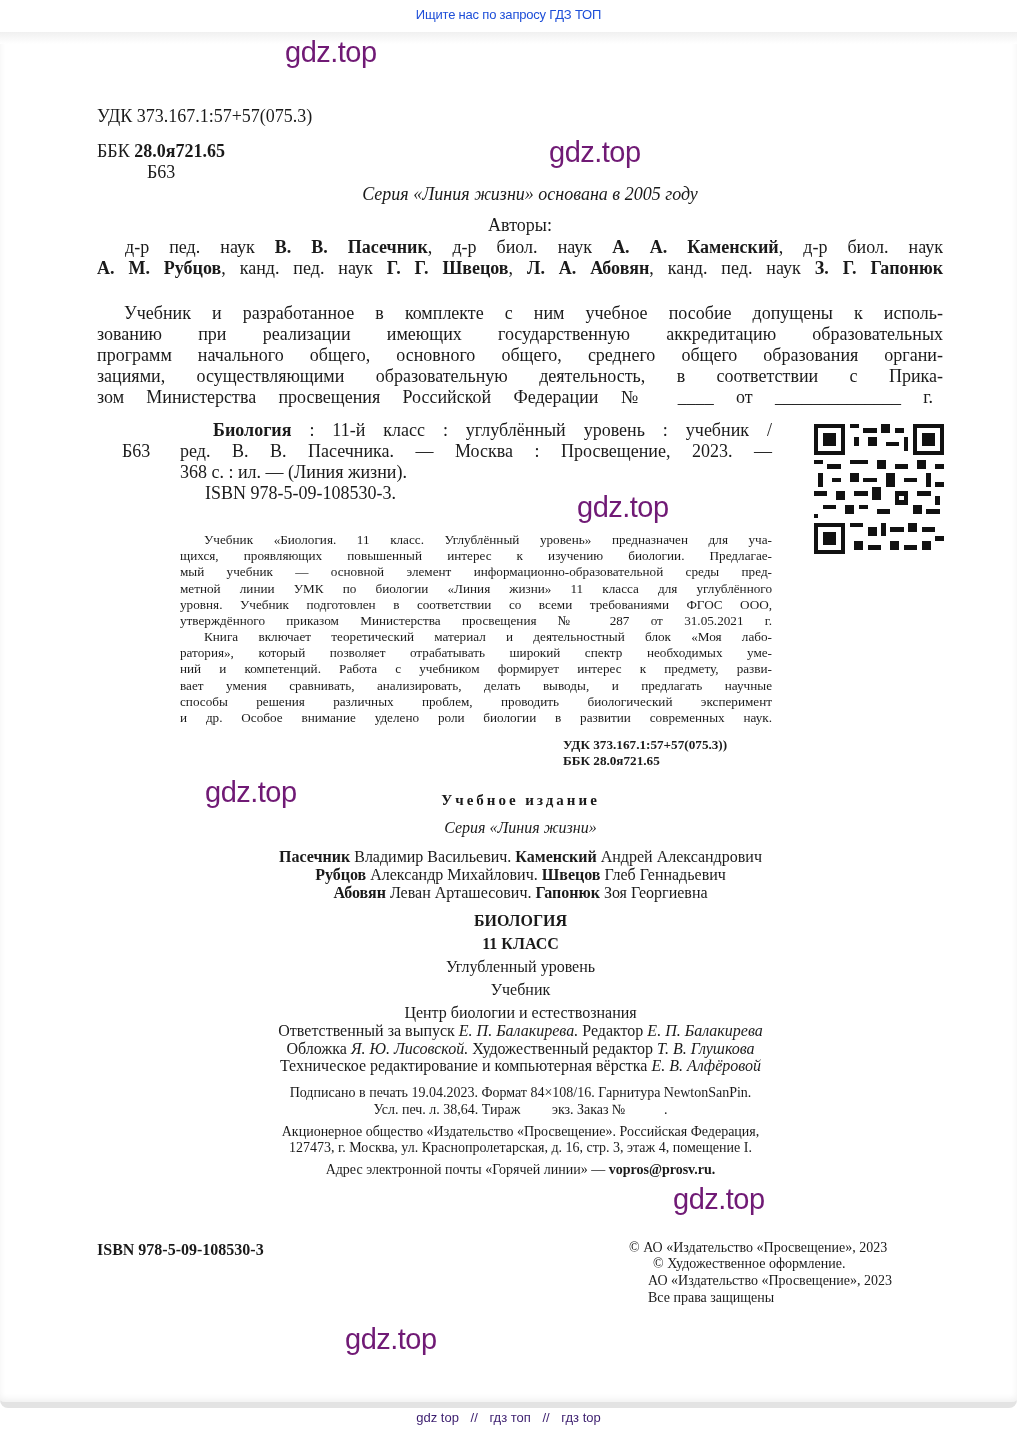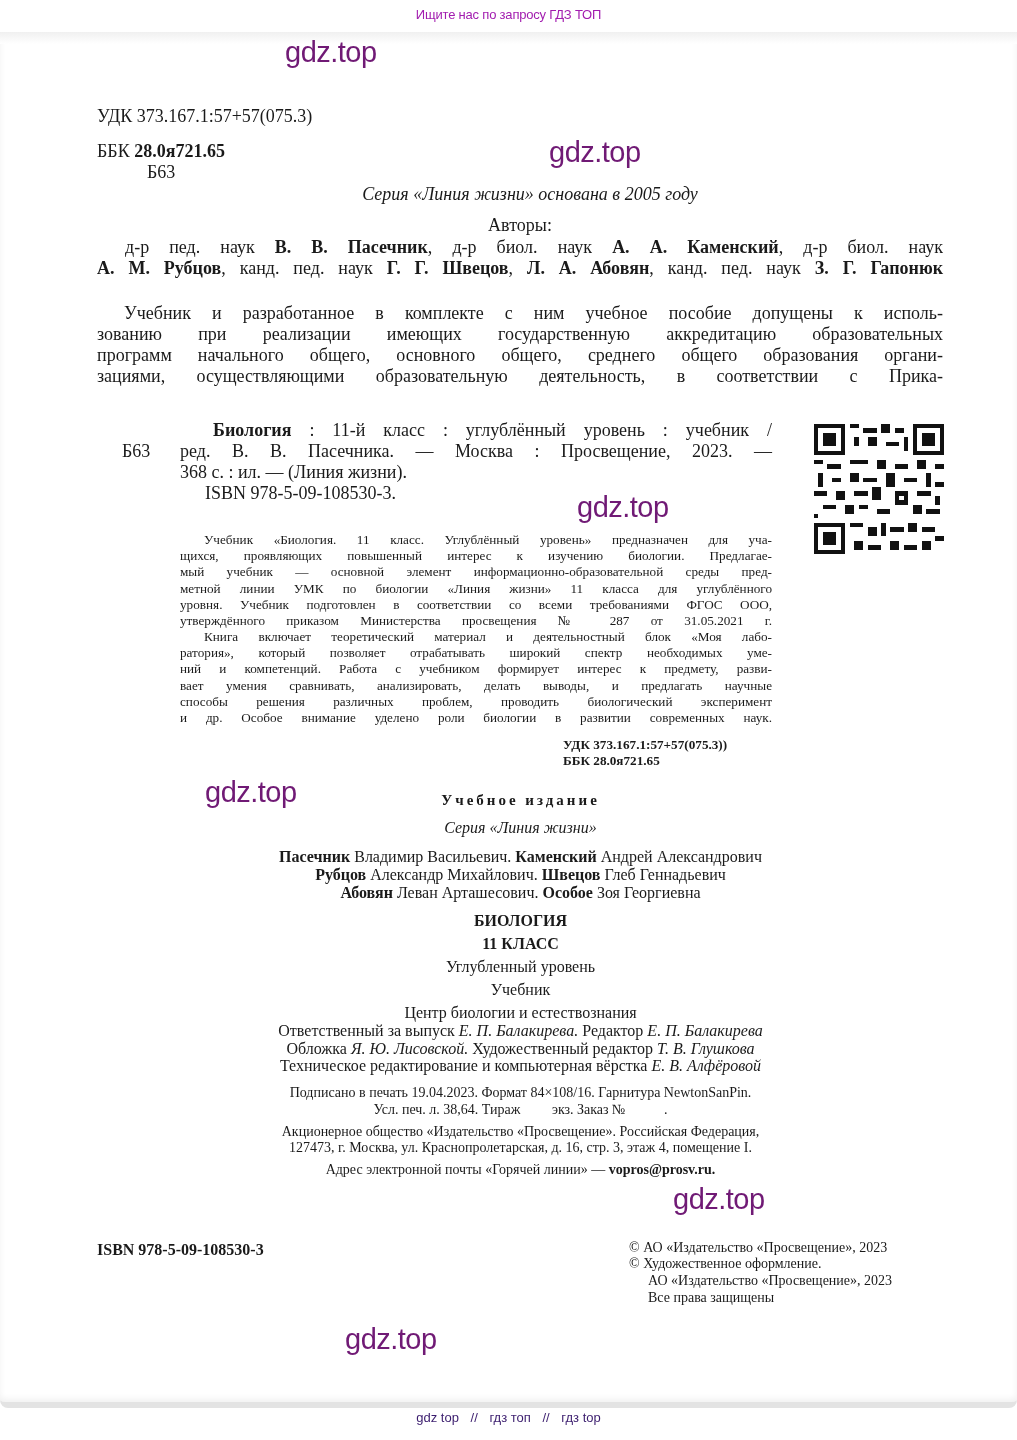--- a/index.html
+++ b/index.html
@@ -1,18 +1,18 @@
 <!DOCTYPE html>
 <html><head>
 <meta charset="utf-8">
 <style>
   html, body { margin:0; padding:0; background:#ffffff; }
   body { width:1017px; height:1440px; position:relative; overflow:hidden; font-family:"Liberation Serif", serif; color:#1a1a1a; }
   .topbar { position:absolute; left:0; top:0; width:1017px; height:32px; background:#fff; text-align:center; }
-  .topbar a { display:inline-block; margin-top:7px; font-family:"Liberation Sans", sans-serif; font-size:13px; color:#a21caf; text-decoration:none; letter-spacing:-0.2px; }
+  .topbar a { display:inline-block; margin-top:7px; font-family:"Liberation Sans", sans-serif; font-size:13px; color:#1d4ed8; text-decoration:none; letter-spacing:-0.2px; }
   .sheet { position:absolute; left:0; top:32px; width:1017px; height:1370px; background:#fff; box-shadow:0 -3px 6px rgba(0,0,0,0.06) inset; border-bottom:6px solid #e3e3e3; border-radius:0 0 8px 8px; }
   .sheet-top { position:absolute; left:0; top:32px; width:1017px; height:12px; background:linear-gradient(#f0f0f0,#ffffff); }
   .wm { position:absolute; font-family:"Liberation Sans", sans-serif; font-size:29px; color:#701a75; letter-spacing:-0.5px; }
   .t { position:absolute; white-space:nowrap; }
   .f18 { font-size:18px; }
   .f16 { font-size:16px; }
   .f15 { font-size:15px; }
   .f14 { font-size:14px; }
   .f13 { font-size:13.2px; }
   b { font-weight:bold; }
@@ -48,20 +48,21 @@
 
 <div class="t f18" style="left:0;width:1040px;top:215px;text-align:center;">Авторы:</div>
 <div class="justify f18" style="left:125px;width:818px;top:237px;" id="authors-l1"><span>д-р пед. наук </span><b>В. В. Пасечник</b><span>, д-р биол. наук </span><b>А. А. Каменский</b><span>, д-р биол. наук</span></div>
 <div class="justify f18" style="left:97px;width:846px;top:258px;" id="authors-l2"><b>А. М. Рубцов</b><span>, канд. пед. наук </span><b>Г. Г. Швецов</b><span>, </span><b>Л. А. Абовян</b><span>, канд. пед. наук </span><b>З. Г. Гапонюк</b></div>
 
 <div style="position:absolute;left:97px;top:303px;width:846px;" class="f18">
   <span class="line" style="text-align:justify;text-align-last:justify;padding-left:27px;">Учебник и разработанное в комплекте с ним учебное пособие допущены к исполь-</span>
   <span class="line" style="text-align:justify;text-align-last:justify;">зованию при реализации имеющих государственную аккредитацию образовательных</span>
   <span class="line" style="text-align:justify;text-align-last:justify;">программ начального общего, основного общего, среднего общего образования органи-</span>
   <span class="line" style="text-align:justify;text-align-last:justify;">зациями, осуществляющими образовательную деятельность, в соответствии с Прика-</span>
+  <span class="line" style="text-align:justify;text-align-last:justify;width:836px;">зом Министерства просвещения Российской Федерации № ____ от ______________ г.</span>
 </div>
 
 <div class="t f18" style="left:122px;top:441px;">Б63</div>
 <div style="position:absolute;left:180px;top:420px;width:592px;" class="f18">
   <span class="line" style="text-align:justify;text-align-last:justify;padding-left:33px;"><b>Биология</b><span> : 11-й класс : углублённый уровень : учебник /</span></span>
   <span class="line" style="text-align:justify;text-align-last:justify;">ред. В. В. Пасечника. — Москва : Просвещение, 2023. —</span>
   <span class="line">368 с. : ил. — (Линия жизни).</span>
   <span class="line" style="padding-left:25px;">ISBN 978-5-09-108530-3.</span>
 </div>
 
@@ -146,40 +147,40 @@
   <span class="line" style="text-align:justify;text-align-last:justify;">способы решения различных проблем, проводить биологический эксперимент</span>
   <span class="line" style="text-align:justify;text-align-last:justify;">и др. Особое внимание уделено роли биологии в развитии современных наук.</span>
 </div>
 <div class="t f13" style="left:563px;top:737px;font-weight:bold;">УДК 373.167.1:57+57(075.3))</div>
 <div class="t f13" style="left:563px;top:753px;font-weight:bold;">ББК 28.0я721.65</div>
 
 <div class="t f15 spaced" style="left:0;width:1041px;top:792px;text-align:center;font-weight:bold;">Учебное издание</div>
 <div class="t f16" style="left:0;width:1041px;top:819px;text-align:center;"><i>Серия «Линия жизни»</i></div>
 <div class="t f16" style="left:0;width:1041px;top:848px;text-align:center;" id="names-0"><b>Пасечник</b><span> Владимир Васильевич. </span><b>Каменский</b><span> Андрей Александрович</span></div>
 <div class="t f16" style="left:0;width:1041px;top:866px;text-align:center;" id="names-1"><b>Рубцов</b><span> Александр Михайлович. </span><b>Швецов</b><span> Глеб Геннадьевич</span></div>
-<div class="t f16" style="left:0;width:1041px;top:884px;text-align:center;" id="names-2"><b>Абовян</b><span> Леван Арташесович. </span><b>Особое</b><span> Зоя Георгиевна</span></div>
+<div class="t f16" style="left:0;width:1041px;top:884px;text-align:center;" id="names-2"><b>Абовян</b><span> Леван Арташесович. </span><b>Гапонюк</b><span> Зоя Георгиевна</span></div>
 
 <div class="t f16" style="left:0;width:1041px;top:912px;text-align:center;font-weight:bold;">БИОЛОГИЯ</div>
 <div class="t f16" style="left:0;width:1041px;top:935px;text-align:center;font-weight:bold;">11 КЛАСС</div>
 <div class="t f16" style="left:0;width:1041px;top:958px;text-align:center;">Углубленный уровень</div>
 <div class="t f16" style="left:0;width:1041px;top:981px;text-align:center;">Учебник</div>
 <div class="t f16" style="left:0;width:1041px;top:1004px;text-align:center;">Центр биологии и естествознания</div>
 <div class="t f16" style="left:0;width:1041px;top:1022px;text-align:center;" id="credits-0"><span>Ответственный за выпуск </span><i>Е. П. Балакирева.</i><span> Редактор </span><i>Е. П. Балакирева</i></div>
 <div class="t f16" style="left:0;width:1041px;top:1040px;text-align:center;" id="credits-1"><span>Обложка </span><i>Я. Ю. Лисовской.</i><span> Художественный редактор </span><i>Т. В. Глушкова</i></div>
 <div class="t f16" style="left:0;width:1041px;top:1057px;text-align:center;" id="credits-2"><span>Техническое редактирование и компьютерная вёрстка </span><i>Е. В. Алфёровой</i></div>
 
 <div class="t f14" style="left:0;width:1041px;top:1085px;text-align:center;">Подписано в печать 19.04.2023. Формат 84×108/16. Гарнитура NewtonSanPin.</div>
 <div class="t f14" style="left:0;width:1041px;top:1102px;text-align:center;white-space:pre;">Усл. печ. л. 38,64. Тираж         экз. Заказ №           .</div>
 <div class="t f14" style="left:0;width:1041px;top:1124px;text-align:center;">Акционерное общество «Издательство «Просвещение». Российская Федерация,</div>
 <div class="t f14" style="left:0;width:1041px;top:1140px;text-align:center;">127473, г. Москва, ул. Краснопролетарская, д. 16, стр. 3, этаж 4, помещение I.</div>
 <div class="t f14" style="left:0;width:1041px;top:1162px;text-align:center;"><span>Адрес электронной почты «Горячей линии» — </span><b>vopros@prosv.ru.</b></div>
 
 <div class="t f16" style="left:97px;top:1241px;font-weight:bold;">ISBN 978-5-09-108530-3</div>
 <div class="t f14" style="left:629px;top:1240px;">© АО «Издательство «Просвещение», 2023</div>
-<div class="t f14" style="left:629px;top:1256px;text-align:center;">© Художественное оформление.</div>
+<div class="t f14" style="left:653px;top:1256px;text-align:center;">© Художественное оформление.</div>
 <div class="t f14" style="left:648px;top:1273px;">АО «Издательство «Просвещение», 2023</div>
 <div class="t f14" style="left:648px;top:1290px;">Все права защищены</div>
 
 <div class="footer">
   <span>gdz top</span>
   <span>//</span>
   <span>гдз топ</span>
   <span>//</span>
   <span>гдз top</span>
 </div>

